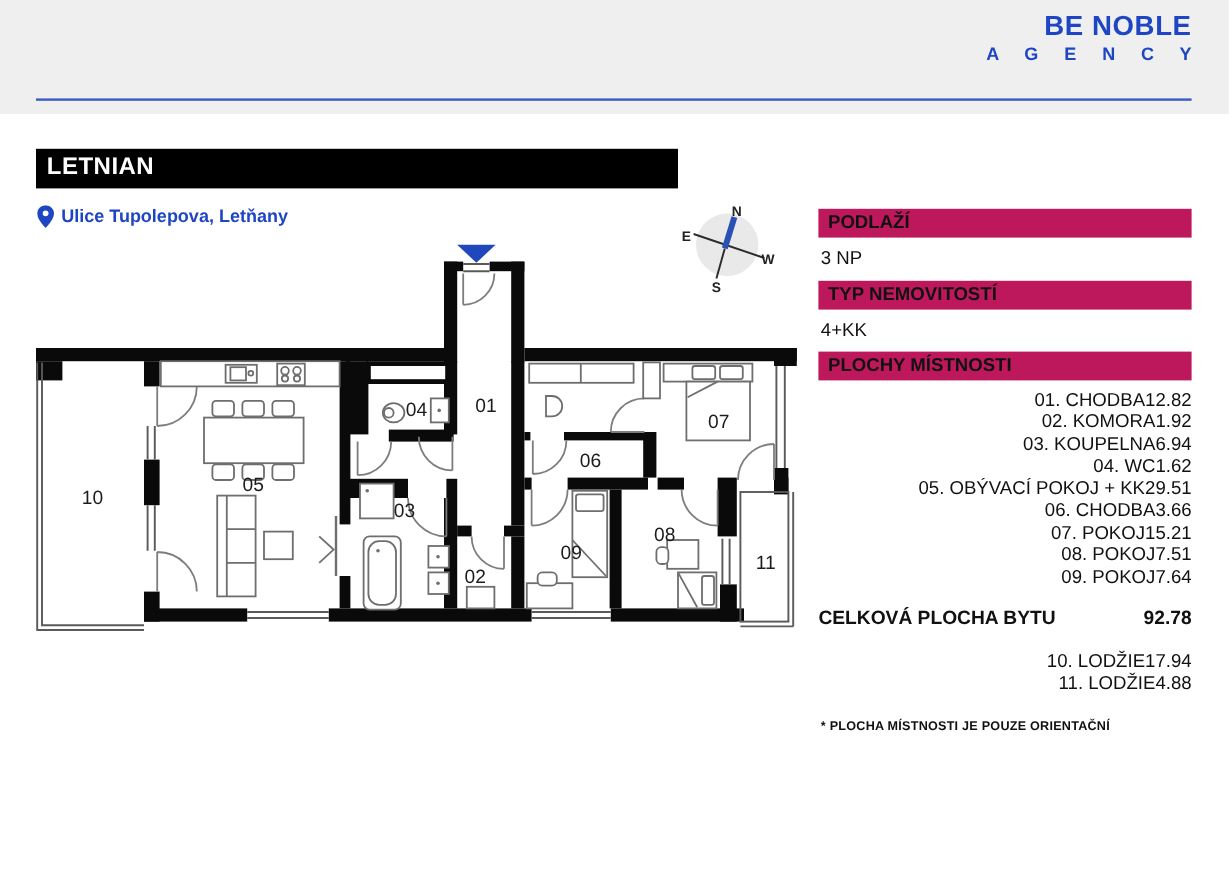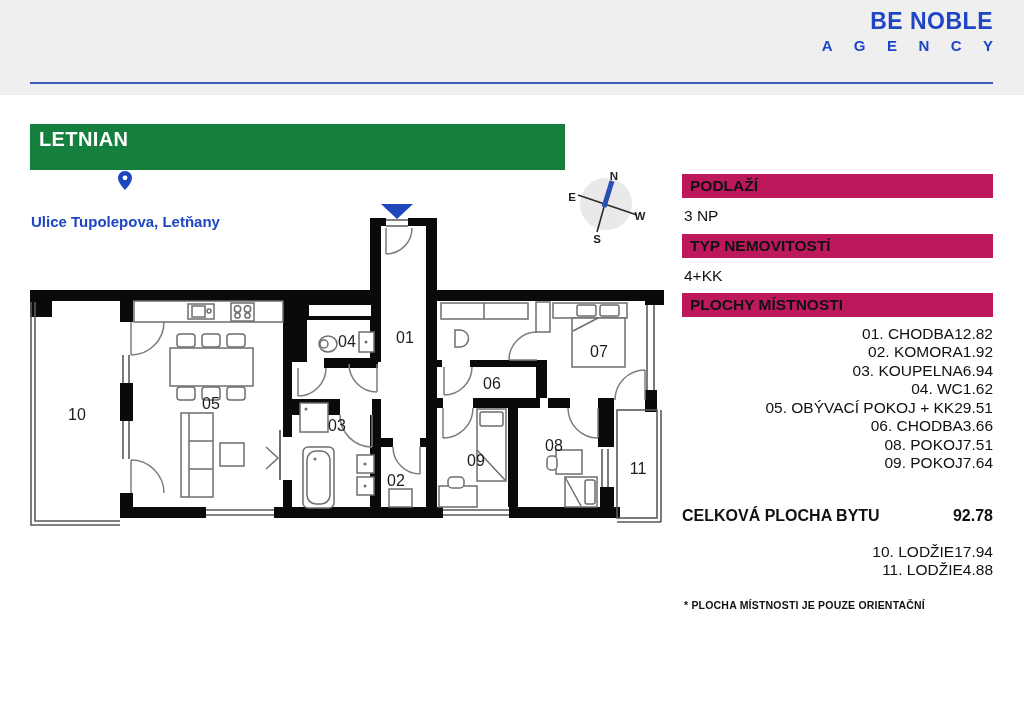--- a/index.html
+++ b/index.html
@@ -3,25 +3,25 @@
 <meta charset="utf-8">
 <style>
   html,body{margin:0;padding:0;}
   body{width:1024px;height:724px;position:relative;background:#ffffff;
        font-family:"Liberation Sans",sans-serif;overflow:hidden;color:#111;}
   .header-band{position:absolute;left:0;top:0;width:1024px;height:95px;background:#efefef;}
   .logo{position:absolute;top:9px;right:31px;text-align:right;color:#1e46c4;}
   .logo-line1{font-size:23px;font-weight:800;letter-spacing:.5px;line-height:1.12;}
   .logo-line2{font-size:15px;font-weight:700;letter-spacing:.58em;margin-right:-.58em;margin-top:2px;}
   .header-rule{position:absolute;top:82px;left:30px;width:963px;height:2px;background:#3a5cc0;}
-  .banner{position:absolute;top:124px;left:30px;width:535px;height:46px;background:#15803d;
+  .banner{position:absolute;top:124px;left:30px;width:535px;height:33px;background:#000000;
           color:#fff;font-size:20px;font-weight:800;line-height:30px;padding-left:9px;
           box-sizing:border-box;letter-spacing:.4px;}
-  .addr{position:absolute;top:171px;left:31px;display:flex;align-items:center;gap:23px;
-        color:#1f46c2;font-weight:700;font-size:15px;flex-direction:column;}
+  .addr{position:absolute;top:171px;left:31px;display:flex;align-items:center;gap:6px;
+        color:#1f46c2;font-weight:700;font-size:15px;}
   .panel-bar{position:absolute;left:682px;width:311px;height:24px;background:#be185d;
              font-weight:700;font-size:15.5px;line-height:24px;padding-left:8px;
              box-sizing:border-box;color:#111;}
   .panel-val{position:absolute;left:684px;font-size:15.5px;color:#111;}
   .rows{position:absolute;left:682px;top:325px;width:311px;}
   .row{display:flex;justify-content:flex-end;height:18.45px;line-height:18.45px;
        font-size:15.5px;}
   .row-label{padding-left:2px;}
   .total-row{position:absolute;left:682px;top:507px;width:311px;display:flex;
              justify-content:space-between;font-weight:700;font-size:16px;}
@@ -239,20 +239,24 @@
     </div>
   <div class="row">
       <span class="row-label">05. OBÝVACÍ POKOJ + KK</span>
       <span>29.51</span>
     </div>
   <div class="row">
       <span class="row-label">06. CHODBA</span>
       <span>3.66</span>
     </div>
   <div class="row">
+      <span class="row-label">07. POKOJ</span>
+      <span>15.21</span>
+    </div>
+  <div class="row">
       <span class="row-label">08. POKOJ</span>
       <span>7.51</span>
     </div>
   <div class="row">
       <span class="row-label">09. POKOJ</span>
       <span>7.64</span>
     </div>
 </div>
 
 <div class="total-row">

